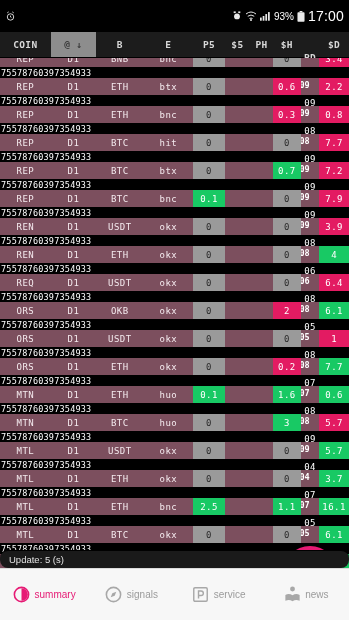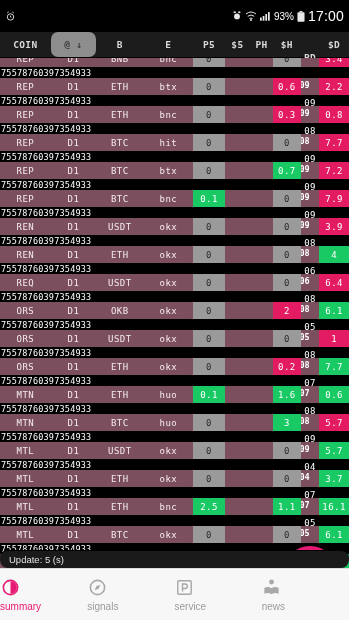--- a/index.html
+++ b/index.html
@@ -30,21 +30,20 @@
   .thead {
     height: 26px; background: #1c1c1c;
     display: flex; align-items: stretch;
     border-bottom: 1px solid #000;
   }
   .th {
     display:flex; align-items:center; justify-content:center;
     color:#d8d8d8; font-size:9.5px; letter-spacing:0.4px;
     font-family:"DejaVu Sans Mono","Liberation Mono",monospace;
     font-weight:bold;
-    border-radius:7px;
   }
   .th.sorted { background:#8d8d8d; color:#3a3a3a; }
 
   
   .c-coin { width: 58px; }
   .c-at   { width: 52px; }
   .c-b    { width: 54px; }
   .c-e    { width: 57px; }
   .c-p5   { width: 36px; }
   .c-d5   { width: 29px; }
@@ -120,22 +119,22 @@
   }
 
   
   .bottomnav {
     position:absolute; left:0; right:0; bottom:0;
     height:52px; background:#f7f7f7;
     display:flex; align-items:stretch;
     border-top:1px solid #dcdcdc;
   }
   .nav-item {
-    flex:1; display:flex; flex-direction:column;
-    align-items:flex-start; justify-content:center; gap:3px;
+    flex:1; display:flex; flex-direction:row;
+    align-items:center; justify-content:center; gap:3px;
     cursor:pointer;
   }
   .nav-label {
     font-size:10px; color:#9b9b9b;
     font-family:"Liberation Sans", sans-serif;
   }
   .nav-item.active .nav-label { color:#e61a74; }
   .nav-ico { width:20px; height:20px; display:flex; align-items:center; justify-content:center; }
 </style>
 </head>

